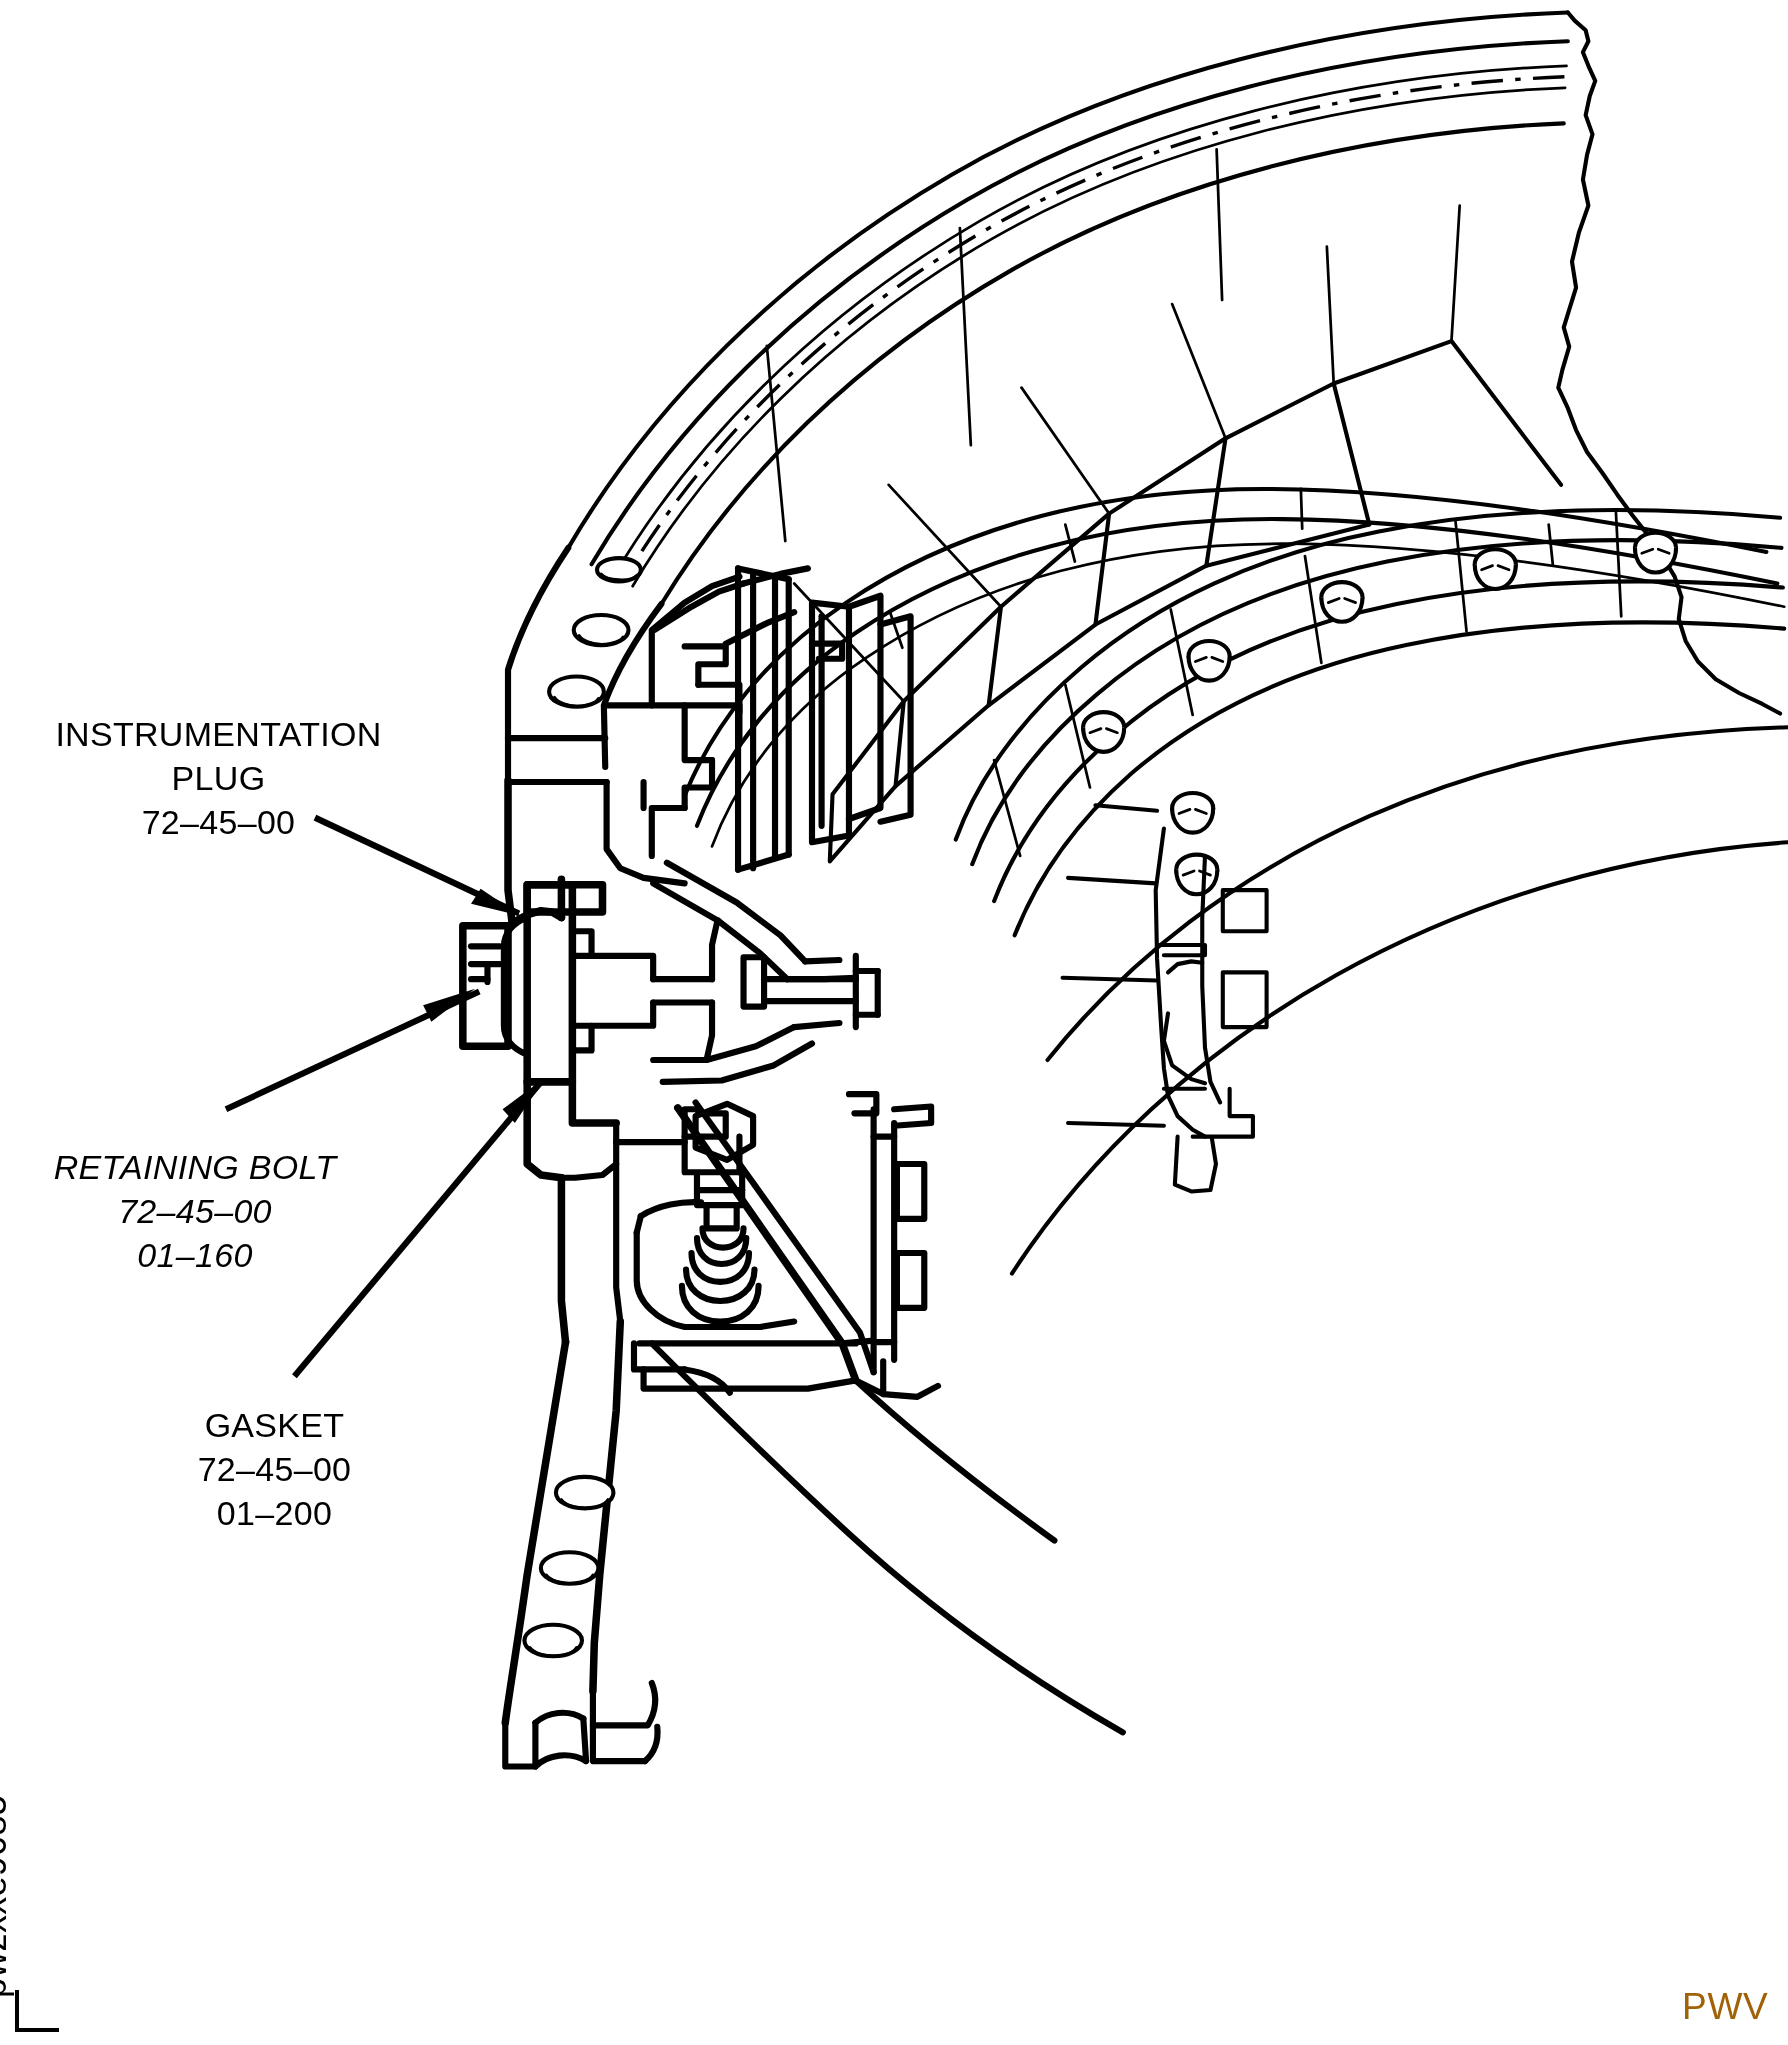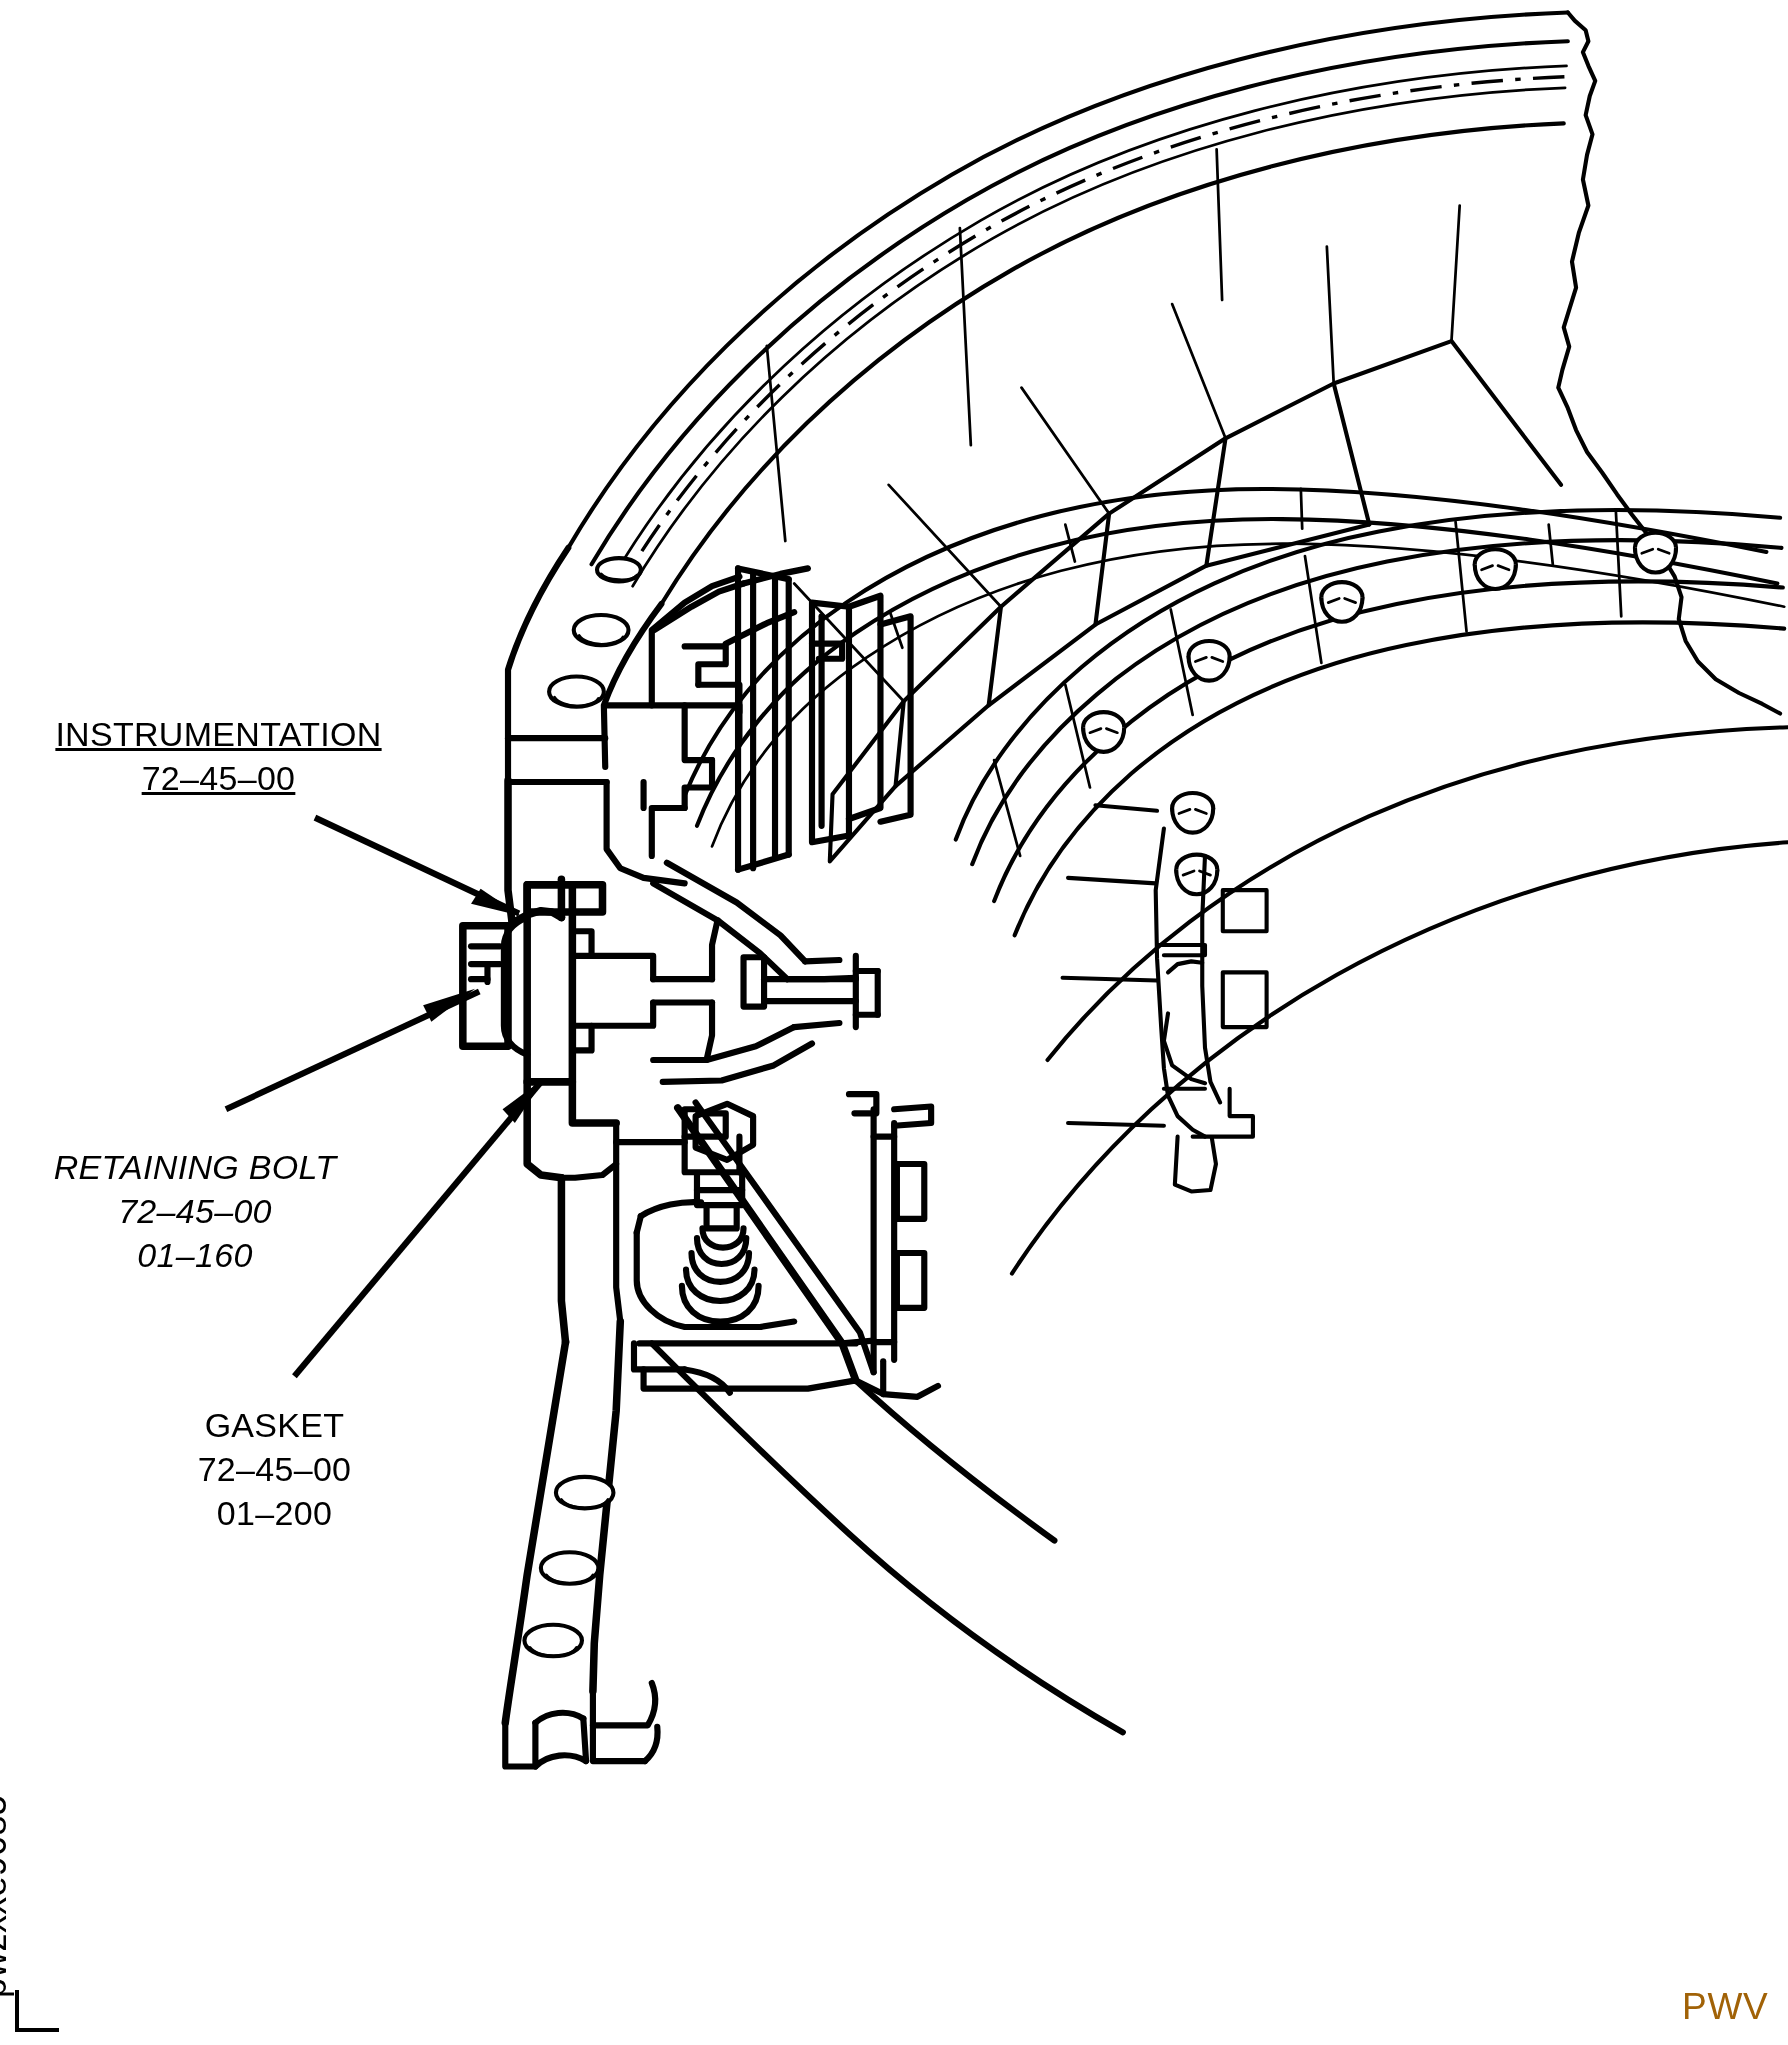--- a/index.html
+++ b/index.html
@@ -28,21 +28,21 @@
     color: #000;
     font-family: "Liberation Sans", sans-serif;
     font-size: 34px;
     line-height: 1.30;
     white-space: nowrap;
     letter-spacing: 0.3px;
   }
   .callout .ln { display: block; }
   .callout.center .ln { text-align: center; }
 
-  #callout-instrumentation-plug { left: 27px;  top: 712px; width: 383px; text-decoration: underline; }
+  #callout-instrumentation-plug { left: 27px;  top: 712px; width: 383px; }
   #callout-retaining-bolt       { left: 20.5px;  top: 1145px; width: 349px; font-style: italic; }
   #callout-gasket               { left: 165px; top: 1403px; width: 219px; }
 
   #figure-id {
     position: absolute;
     left: 15px;
     bottom: 48px;
     transform-origin: left bottom;
     transform: rotate(-90deg);
     font-size: 36px;
@@ -402,20 +402,21 @@
       <polygon class="arh" points="694,1444 618,1468 630,1492"></polygon>
 
       <path class="ldr" d="M430,2010 L792,1578"></path>
       <polygon class="arh" points="796,1574 734,1620 752,1640"></polygon>
     </g>
 
   </svg>
 
   <div class="callout center" id="callout-instrumentation-plug">
     <span class="ln">INSTRUMENTATION</span>
+    <span class="ln">PLUG</span>
     <span class="ln">72–45–00</span>
   </div>
 
   <div class="callout center" id="callout-retaining-bolt">
     <span class="ln">RETAINING BOLT</span>
     <span class="ln">72–45–00</span>
     <span class="ln">01–160</span>
   </div>
 
   <div class="callout center" id="callout-gasket">

